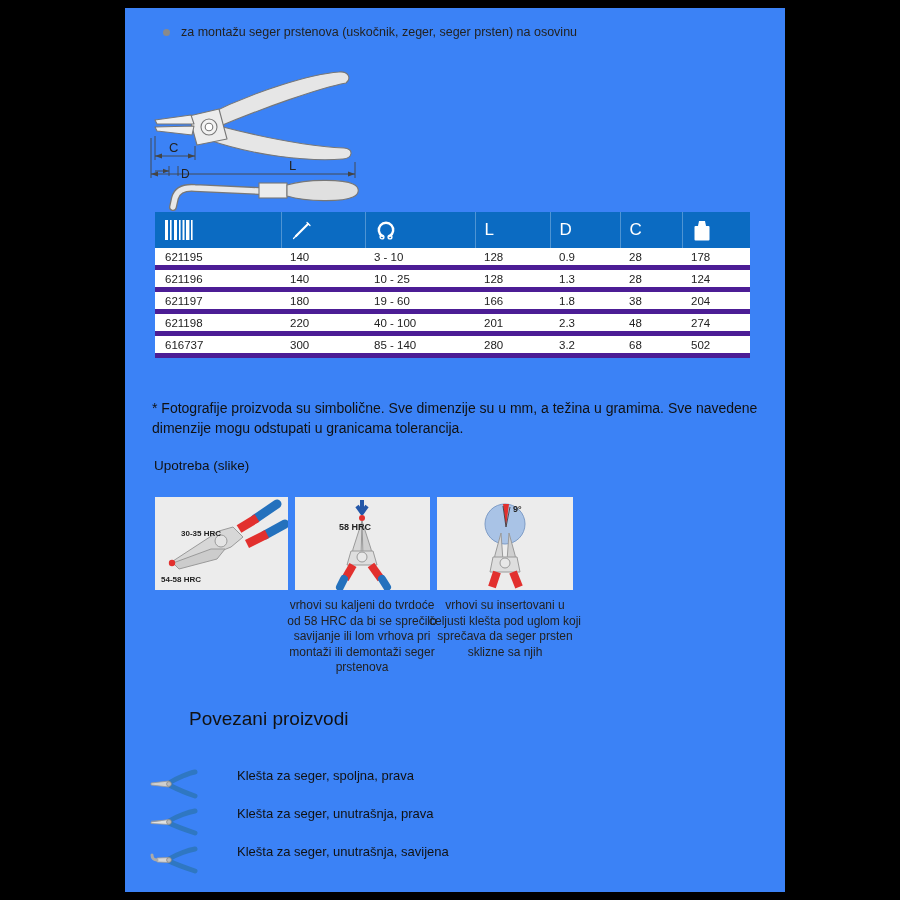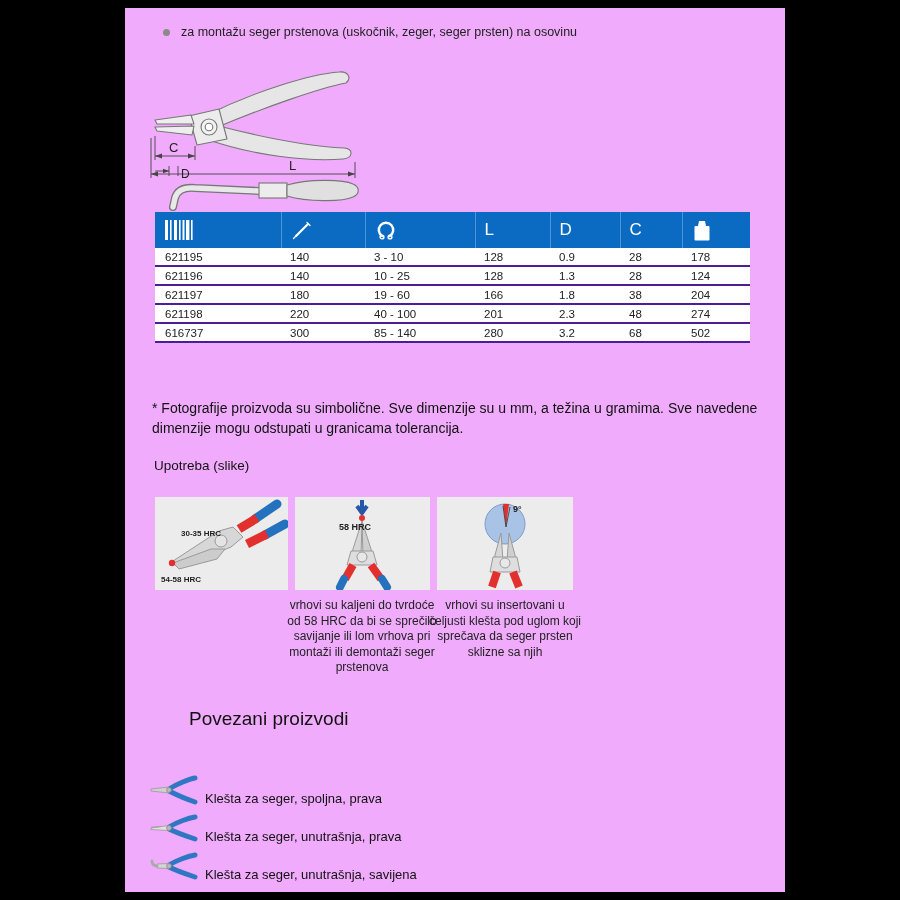--- a/index.html
+++ b/index.html
@@ -1,21 +1,21 @@
 <!DOCTYPE html>
 <html><head>
 <meta charset="utf-8">
 <style>
   html,body{margin:0;padding:0;}
   body{
     width:900px;height:900px;background:#000;position:relative;overflow:hidden;
     font-family:"Liberation Sans", sans-serif;
   }
   .page{
-    position:absolute;left:125px;top:8px;width:660px;height:884px;background:#f0abfc;
+    position:absolute;left:125px;top:8px;width:660px;height:884px;background:#3b82f6;
   }
   
   .bullet-row{position:absolute;left:38px;top:16px;display:flex;align-items:flex-start;}
   .bullet-dot{width:7px;height:7px;border-radius:50%;background:#8a8a8a;margin-top:5px;margin-right:11px;flex:none;}
   .bullet-text{font-size:12.5px;color:#222;line-height:17px;}
 
   
   .drawing{position:absolute;left:22px;top:50px;}
   .dim-label{font-size:13px;fill:#222;}
   .dim-label-small{font-size:12px;fill:#222;}
@@ -23,21 +23,21 @@
   
   .spec-table{position:absolute;left:30px;top:204px;width:595px;border-collapse:collapse;table-layout:fixed;}
   .spec-table th{
     height:36px;background:#0b6bc2;color:#fff;font-weight:normal;text-align:left;
     padding:0 0 0 9px;vertical-align:middle;border-left:1px solid rgba(255,255,255,0.28);
   }
   .spec-table th:first-child{border-left:none;padding-left:10px;}
   .spec-table th .hdr-letter{font-size:17px;font-weight:300;color:#fff;}
   .spec-table td{
     height:17px;font-size:11.5px;color:#222;padding:0 0 0 9px;vertical-align:middle;
-    border-bottom:2px solid #4c1d95;background:#fff;
+    border-bottom:5px solid #4c1d95;background:#fff;
   }
   .spec-table td:first-child{padding-left:10px;}
   .hdr-icon{display:inline-block;vertical-align:middle;}
 
   
   .footnote{position:absolute;left:27px;top:390px;width:606px;font-size:14px;color:#111;line-height:1.45;}
 
   
   .usage-heading{position:absolute;left:29px;top:450px;font-size:13.5px;color:#111;}
   .usage-img{position:absolute;top:489px;height:93px;background:#ececec;}
@@ -46,21 +46,21 @@
   #usage-img-2{left:170px;width:135px;}
   #usage-img-3{left:312px;width:136px;}
   .caption{position:absolute;top:590px;font-size:12px;line-height:15.5px;color:#222;text-align:center;}
   #caption-2{left:161px;width:152px;}
   #caption-3{left:301px;width:158px;}
   .hrc-label{font-size:8px;font-weight:bold;fill:#222;}
 
   
   .related-heading{position:absolute;left:24px;top:700px;font-size:19px;color:#111;margin-left:40px;}
   .related-list{position:absolute;left:24px;top:760px;width:420px;}
-  .related-item{display:flex;align-items:flex-end;height:38px;cursor:pointer;}
+  .related-item{display:flex;align-items:flex-start;height:38px;cursor:pointer;gap:32px;}
   .related-item .thumb{flex:none;margin-right:6px;}
   .related-item .label{font-size:13px;color:#111;}
 </style>
 </head>
 <body>
 
 <div class="page">
 
   <div class="bullet-row">
     <span class="bullet-dot"></span>

